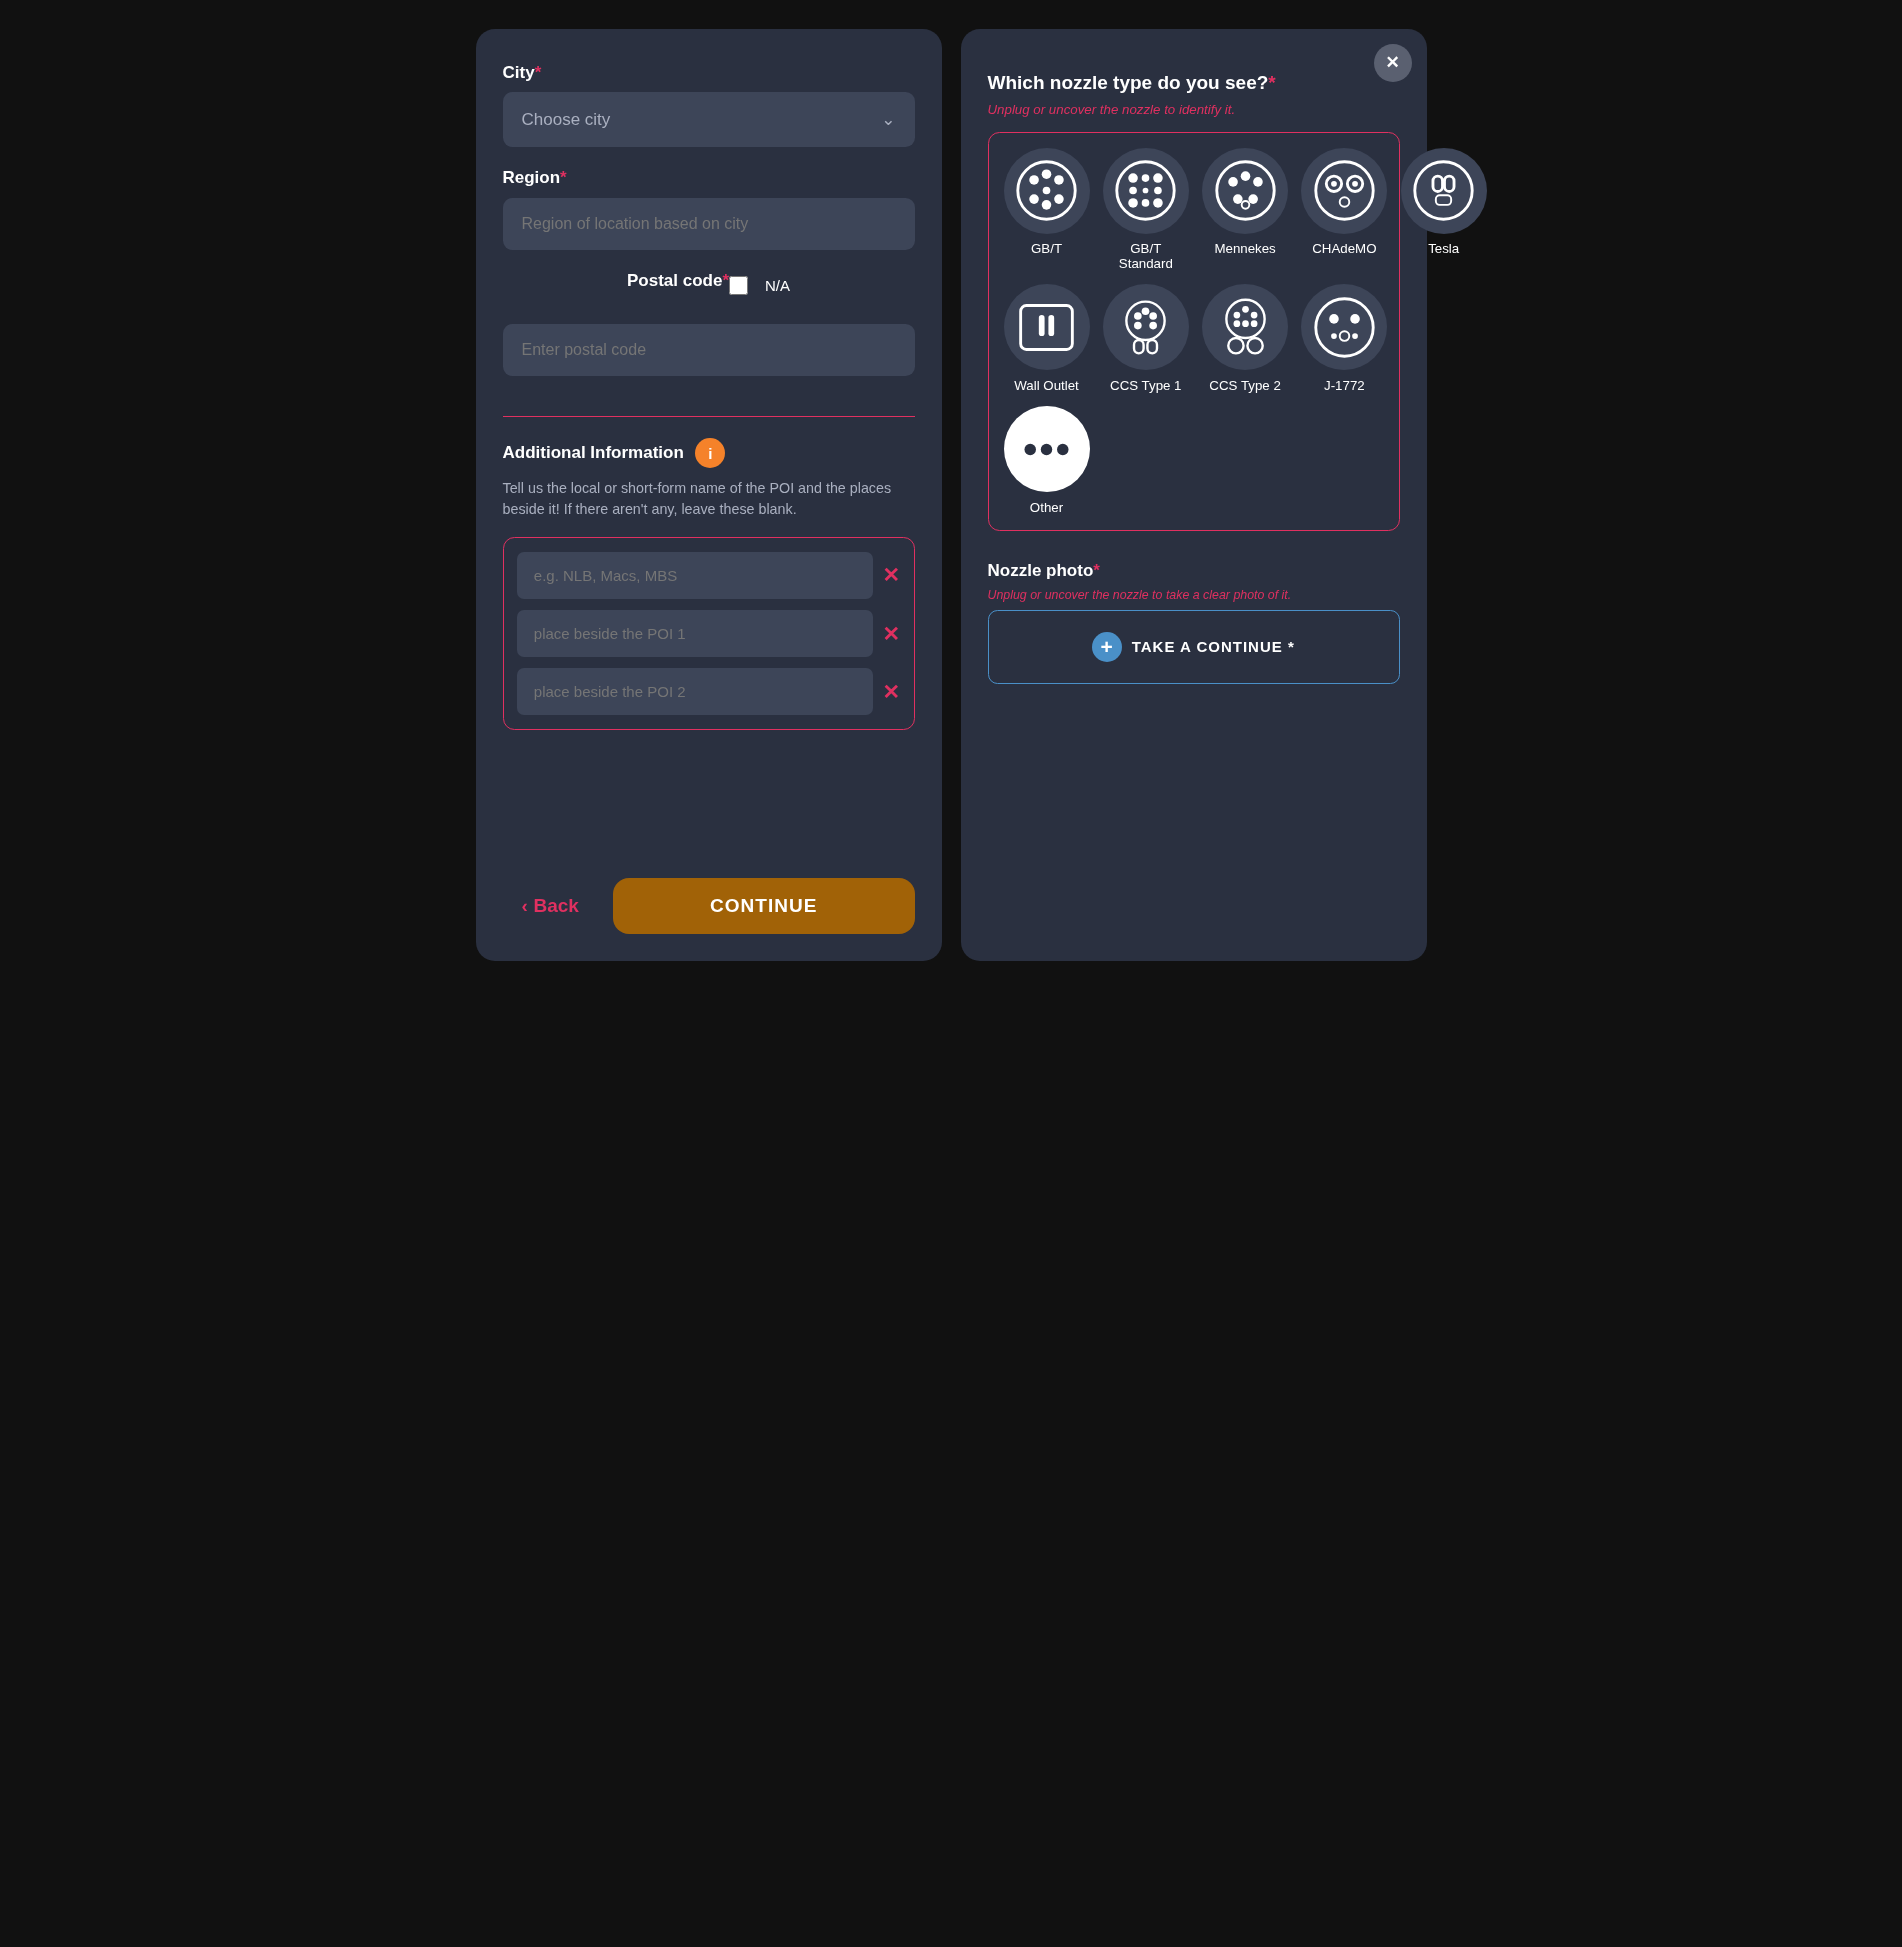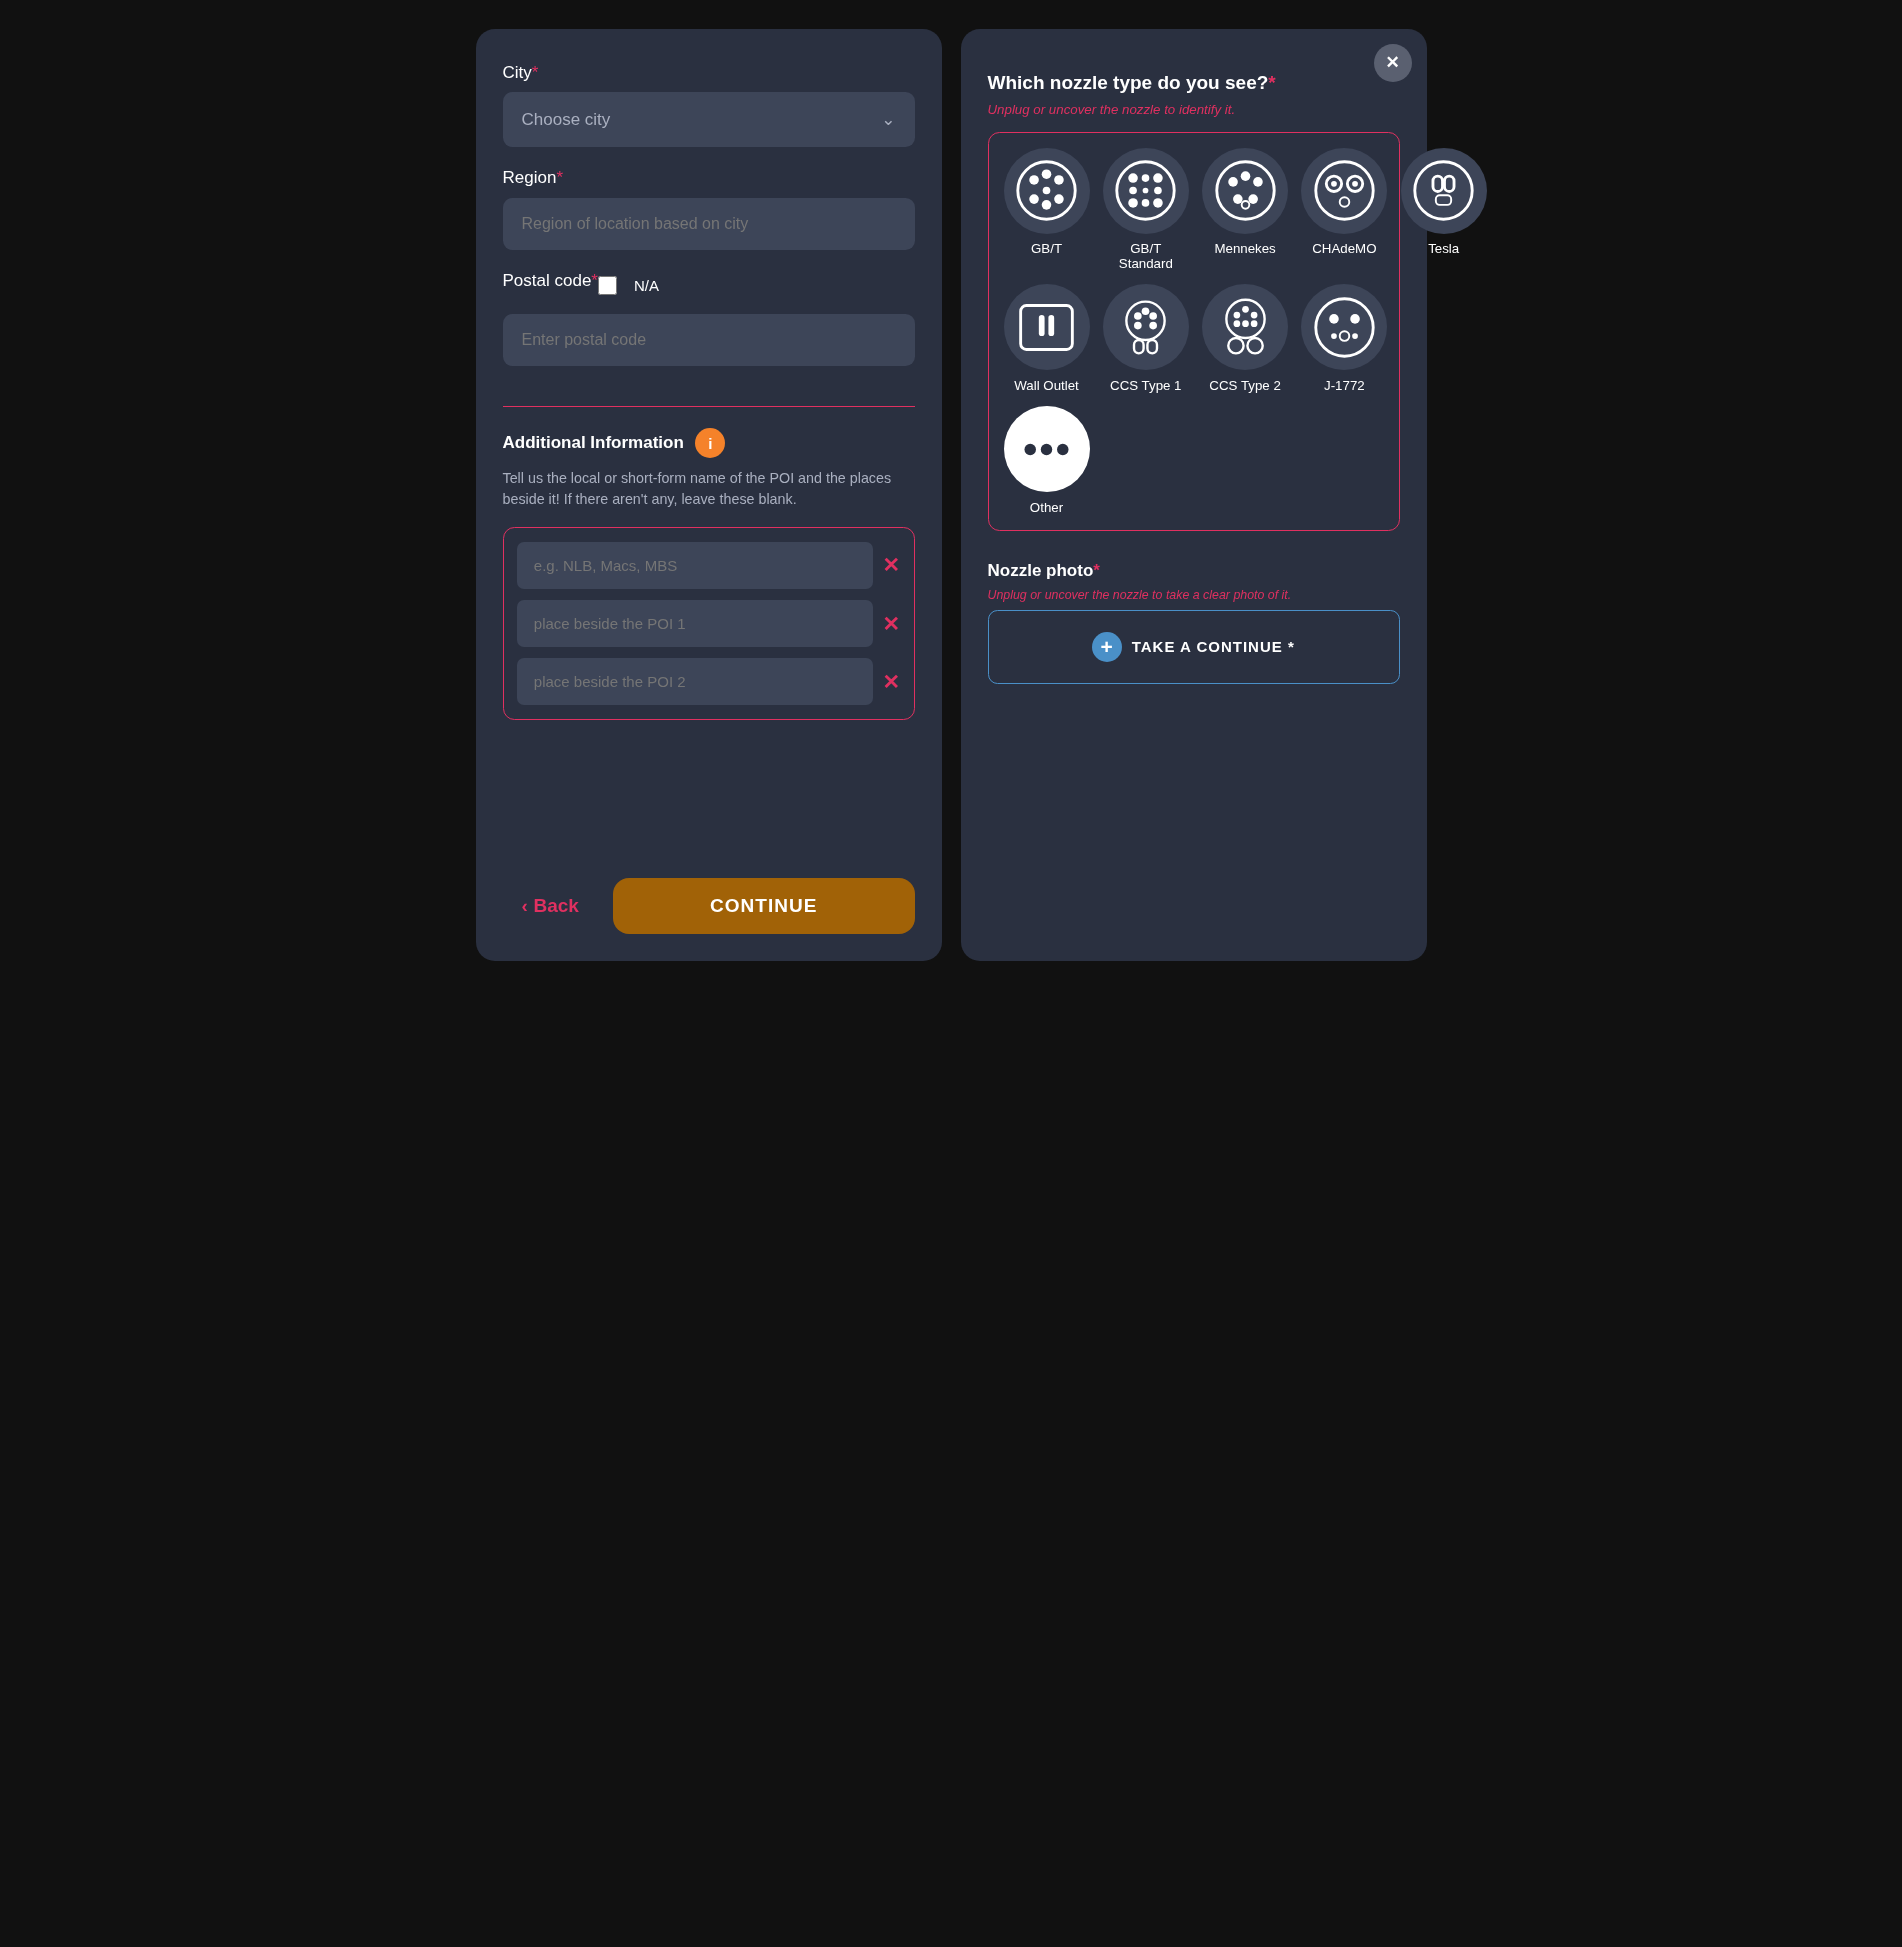--- a/index.html
+++ b/index.html
@@ -24,21 +24,21 @@
       border-radius: 19px;
       padding: 34px 27px 27px 27px;
       width: 466px;
       min-height: 932px;
       display: flex;
       flex-direction: column;
       position: relative;
     }
     .field-label {
       font-size: 17px;
-      font-weight: 400;
+      font-weight: 700;
       color: #fff;
       margin-bottom: 9.5px;
     }
     .required-star {
       color: #e03060;
     }
     .dropdown-field {
       background: #3d4558;
       border-radius: 9.5px;
       padding: 17px 19px;
@@ -63,22 +63,22 @@
       margin-bottom: 21px;
       color: #aab0c0;
       font-size: 16px;
       border: none;
       outline: none;
       width: 100%;
     }
     .postal-row {
       display: flex;
       align-items: center;
-      justify-content: flex-start;
-      margin-bottom: 14px;
+      justify-content: center;
+      margin-bottom: 24px;
     }
     .na-checkbox {
       display: flex;
       align-items: center;
       gap: 17px;
       color: #fff;
       font-size: 15px;
     }
     .na-checkbox input[type="checkbox"] {
       width: 19px;

